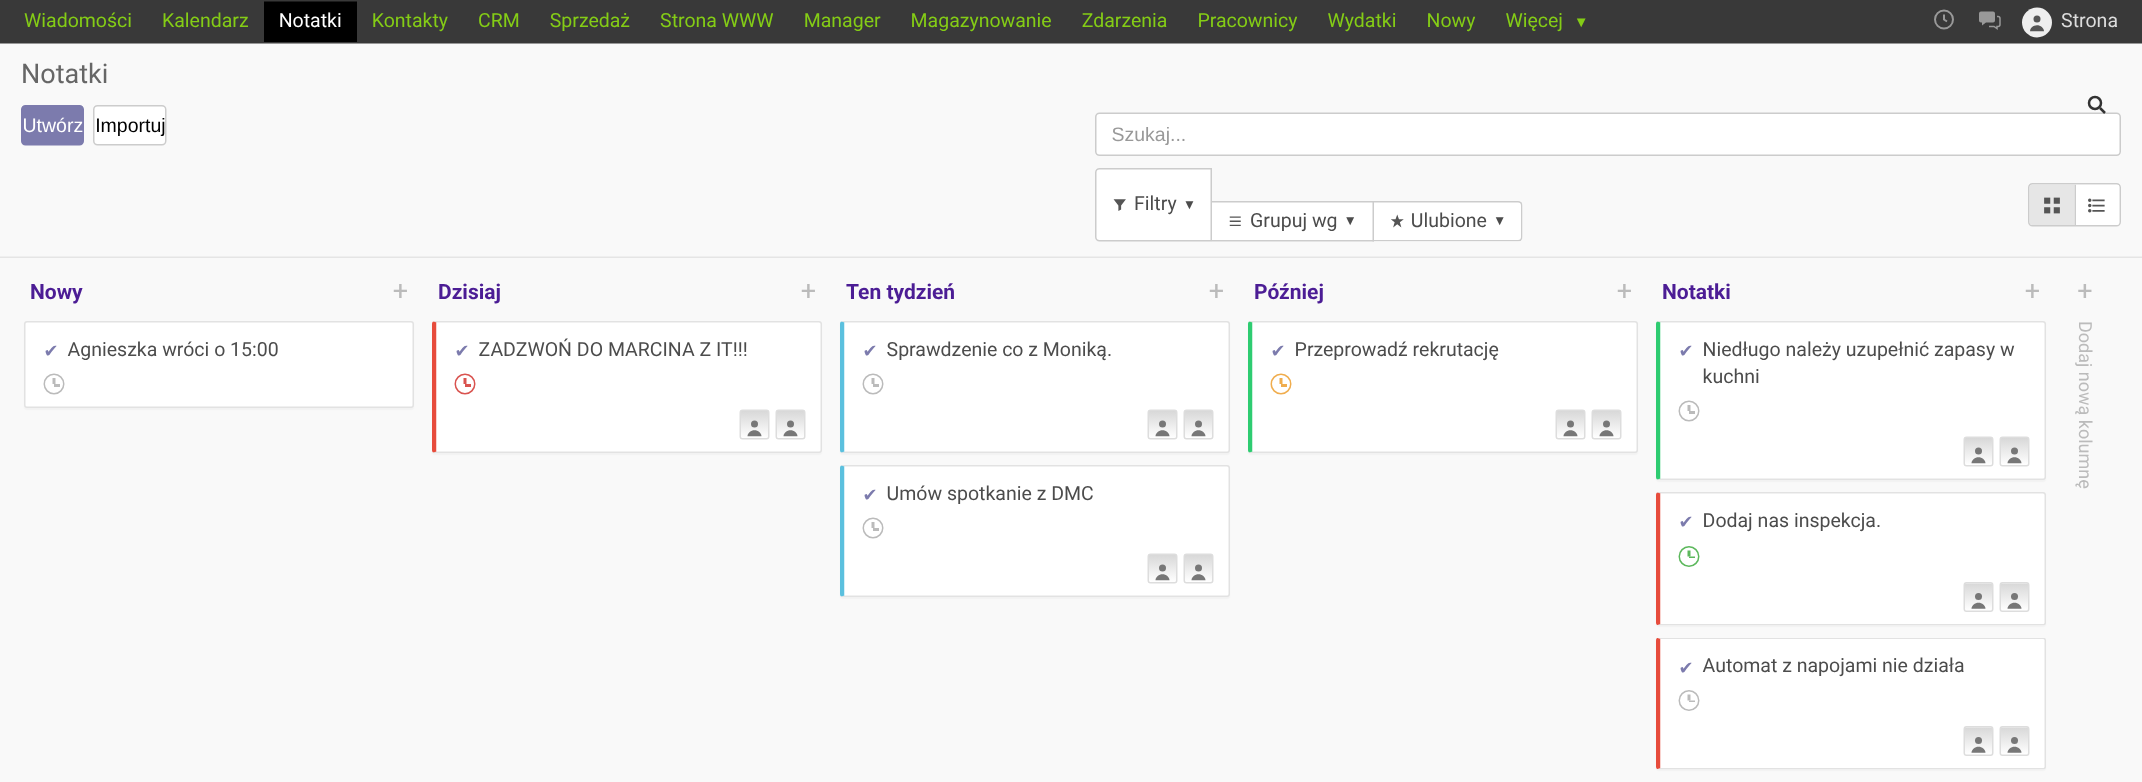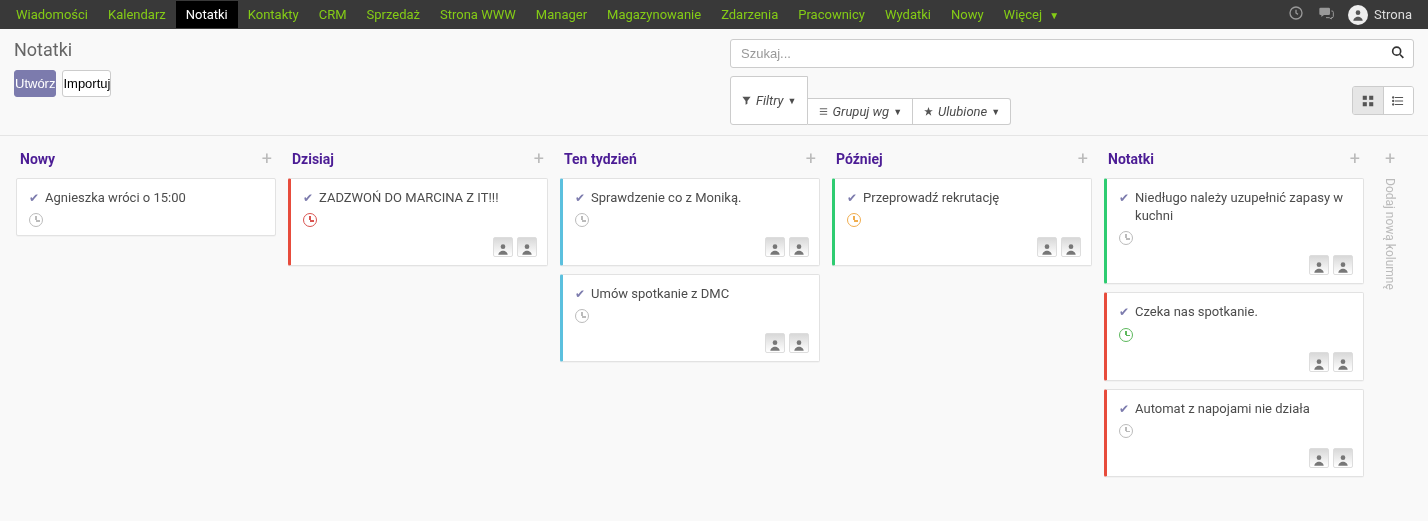--- a/index.html
+++ b/index.html
@@ -16,24 +16,24 @@
   .topnav .user .avatar { width:20px; height:20px; border-radius:50%; background:#eee; display:flex; align-items:center; justify-content:center; color:#555; font-size:12px; }
   
   .control { display:flex; align-items:flex-start; padding: 10px 14px 0 14px; gap:16px; }
   .control-left { flex:0 0 50%; }
   .breadcrumb-title { font-size:18px; color:#666; margin-bottom:10px; }
   .btns-row { display:flex; gap:6px; }
   .btn { border:1px solid #ccc; background:#fff; padding:5px 0; border-radius:3px; cursor:pointer; font-size:13px; }
   .btn.primary { background:#7c7bad; color:#fff; border-color:#7c7bad; }
   .control-right { flex:1; display:flex; flex-direction:column; align-items:flex-end; gap:8px; }
   .search-wrap { width:100%; position:relative; }
-  .search-input { width:100%; border:1px solid #ccc; border-radius:3px; padding:6px 30px 6px 10px; font-size:13px; background:#fff; color:#000000; }
+  .search-input { width:100%; border:1px solid #ccc; border-radius:3px; padding:6px 30px 6px 10px; font-size:13px; background:#fff; color:#000000;margin-top:36px; }
   .search-input::placeholder { color:#999; }
   .search-mag { position:absolute; right:8px; top:50%; transform:translateY(-50%); color:#555; cursor:pointer; font-size:14px; }
-  .toolbar-row { display:flex; align-items:center; justify-content:space-between; width:100%;font-style:italic; }
+  .toolbar-row { display:flex; align-items:center; justify-content:space-between; width:100%; }
   .filter-group { display:flex; }
   .filter-btn { border:1px solid #ccc; background:#fff; padding:5px 10px; font-size:13px; cursor:pointer; display:flex; align-items:center; gap:4px; }
   .filter-btn:first-child { border-radius:3px 0 0 3px; }
   .filter-btn:last-child { border-radius:0 3px 3px 0; }
   .filter-btn + .filter-btn { border-left:none;margin-top:22px; }
   .view-switch { display:flex; border:1px solid #ccc; border-radius:3px; overflow:hidden; }
   .view-btn { width:30px; height:27px; display:flex; align-items:center; justify-content:center; background:#fff; cursor:pointer; color:#666; }
   .view-btn.active { background:#e6e6e6; }
   .view-btn + .view-btn { border-left:1px solid #ccc; }
   
@@ -327,21 +327,21 @@
             <svg viewBox="0 0 24 24" fill="#777">
               <circle cx="12" cy="8" r="4"></circle>
               <path d="M4 22c0-4 4-7 8-7s8 3 8 7"></path>
             </svg>
           </div>
         </div>
       </div>
       <div class="card accent-red">
         <div class="card-title-row">
           <span class="check">✔</span>
-          <span class="card-title">Czeka nas spotkanie.</span>
+          <span class="card-title">Dodaj nas inspekcja.</span>
         </div>
         <div class="card-meta">
           <span class="clock green"></span>
         </div>
         <div class="card-footer">
           <div class="ava">
             <svg viewBox="0 0 24 24" fill="#777">
               <circle cx="12" cy="8" r="4"></circle>
               <path d="M4 22c0-4 4-7 8-7s8 3 8 7"></path>
             </svg>

